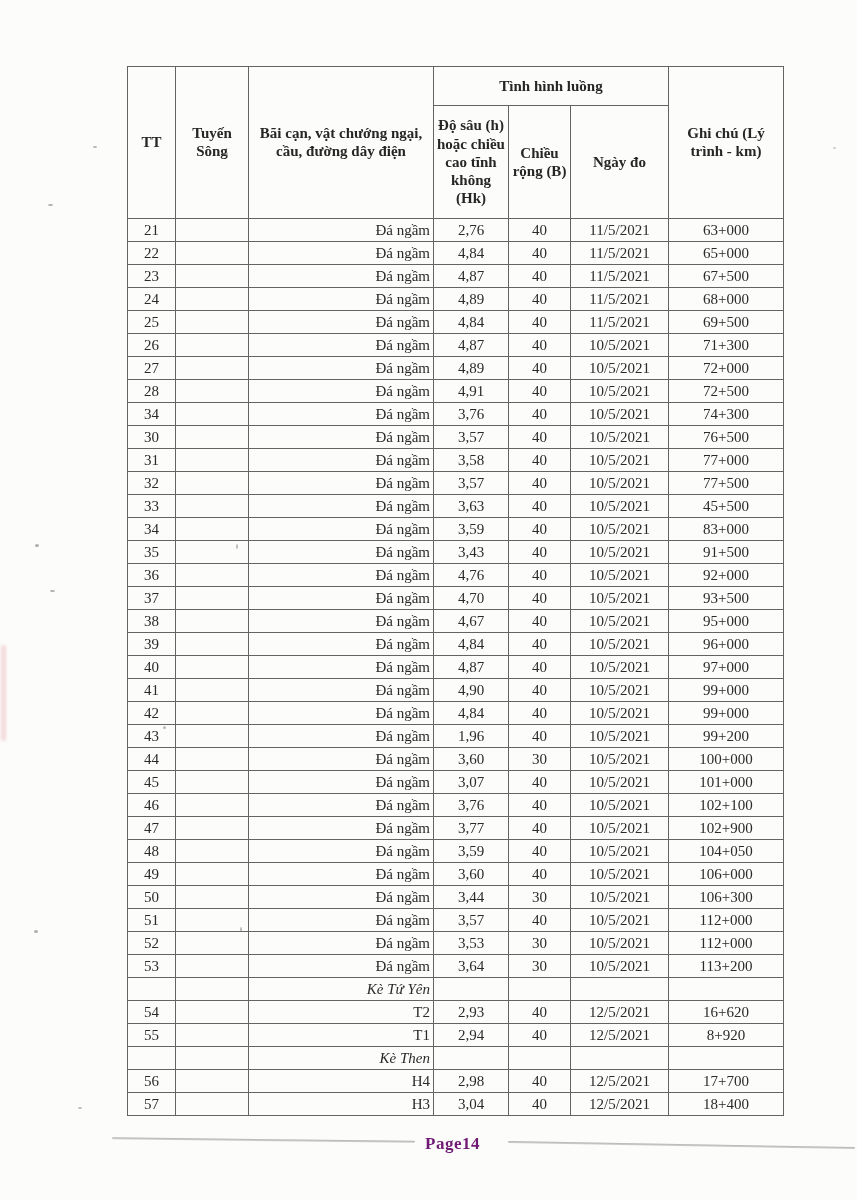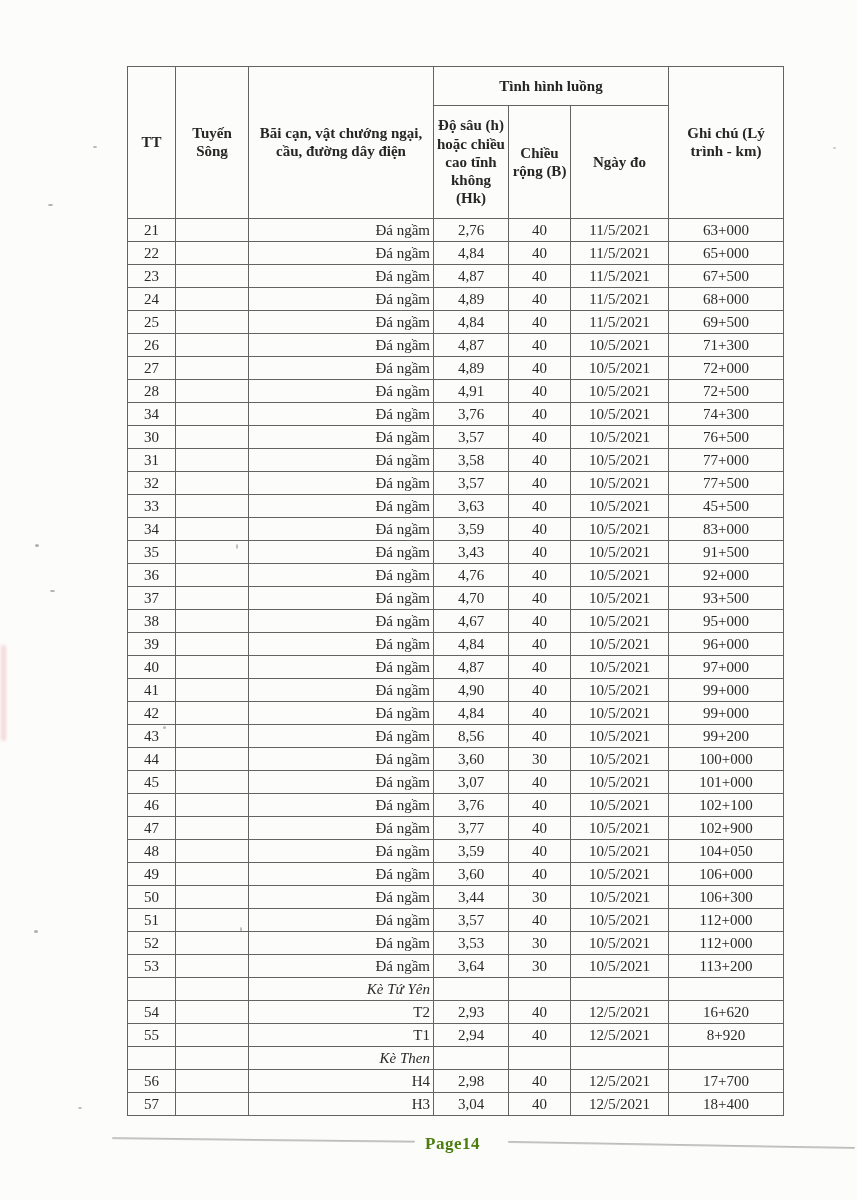--- a/index.html
+++ b/index.html
@@ -53,21 +53,21 @@
   tr.section-row td { font-style: italic; }
   tr.tall-row td { height: 28px; }
   tr.mid-row td { height: 25px; margin-left: 24px; }
 
   .footer-label {
     position: absolute;
     left: 425px; top: 1134px;
     font-size: 17px;
     font-weight: bold;
     letter-spacing: 0.5px;
-    color: #4d7c0f;
+    color: #701a75;
   }
   .footer-line {
     position: absolute;
     height: 2px;
     background: linear-gradient(to bottom, #b5b5b3, #cfcfcc);
     border-radius: 1px;
   }
   .footer-line.left  { left: 112px; top: 1139px; width: 303px; transform: rotate(0.7deg); }
   .footer-line.right { left: 508px; top: 1144px; width: 347px; transform: rotate(1.0deg); }
 
@@ -310,21 +310,21 @@
           <td class="obstacle-cell">Đá ngầm</td>
           <td>4,84</td>
           <td>40</td>
           <td>10/5/2021</td>
           <td>99+000</td>
         </tr>
         <tr>
           <td>43</td>
           <td></td>
           <td class="obstacle-cell">Đá ngầm</td>
-          <td>8,56</td>
+          <td>1,96</td>
           <td>40</td>
           <td>10/5/2021</td>
           <td>99+200</td>
         </tr>
         <tr>
           <td>44</td>
           <td></td>
           <td class="obstacle-cell">Đá ngầm</td>
           <td>3,60</td>
           <td>30</td>

